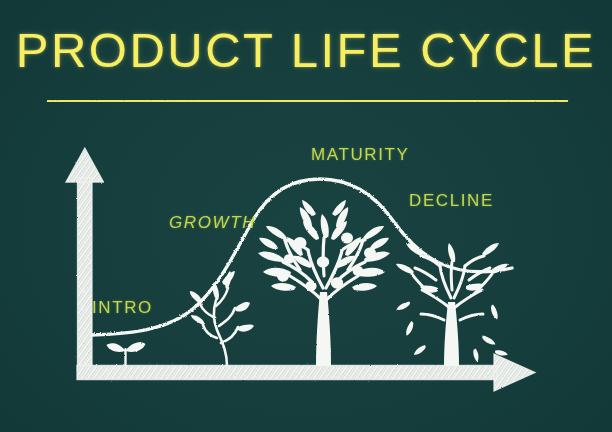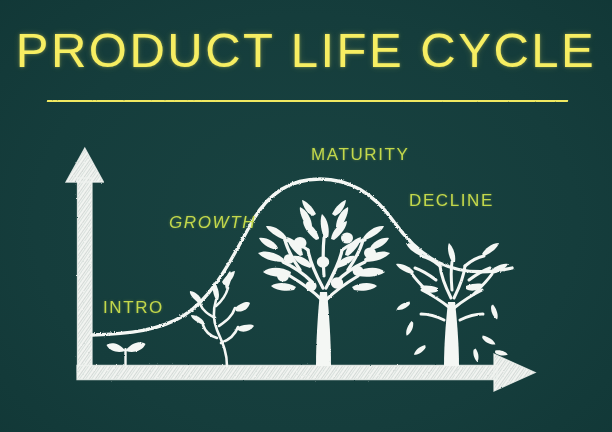--- a/index.html
+++ b/index.html
@@ -38,21 +38,21 @@
   }
   .stage-label {
     position: absolute;
     font-size: 17px;
     letter-spacing: 1.6px;
     color: #c3d84b;
     text-shadow: 0 0 3px rgba(195,216,75,0.35);
     white-space: nowrap;
     line-height: 1;
   }
-  #label-intro    { left: 103px;  top: 299px; }
+  #label-intro    { left: 92px;  top: 299px; }
   #label-growth   { left: 169px; top: 214px; font-style: italic; }
   #label-maturity { left: 286px; top: 146px; margin-left: 25px; }
   #label-decline  { left: 409px; top: 192px; }
 </style>
 </head>
 <body>
 
 <div id="canvas">
 
   <svg id="board-svg" viewBox="0 0 612 432">

